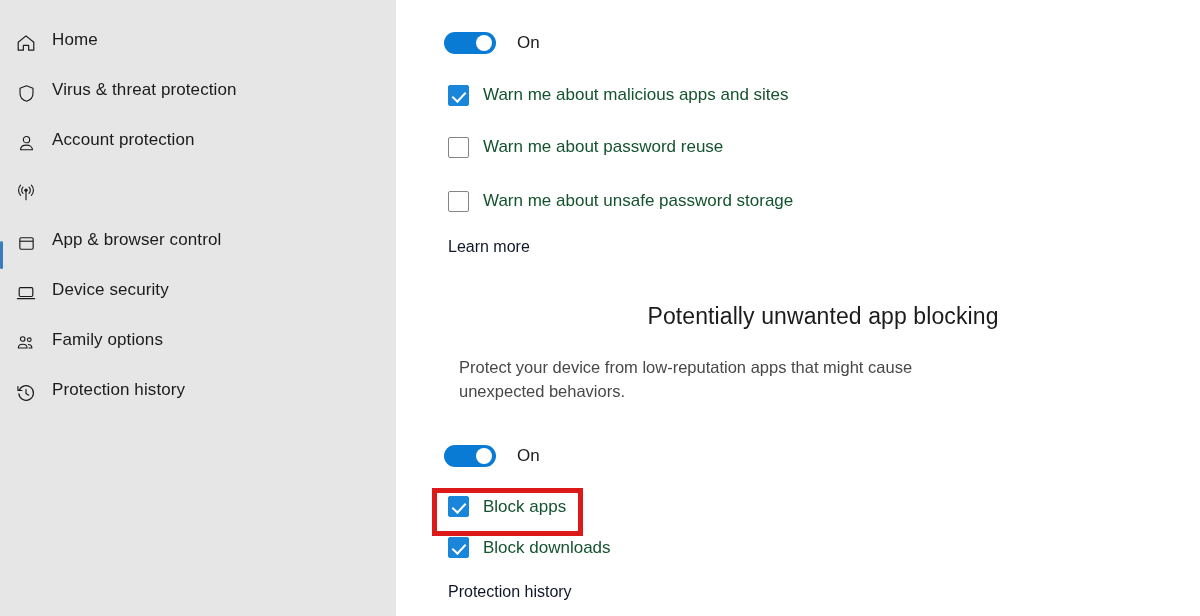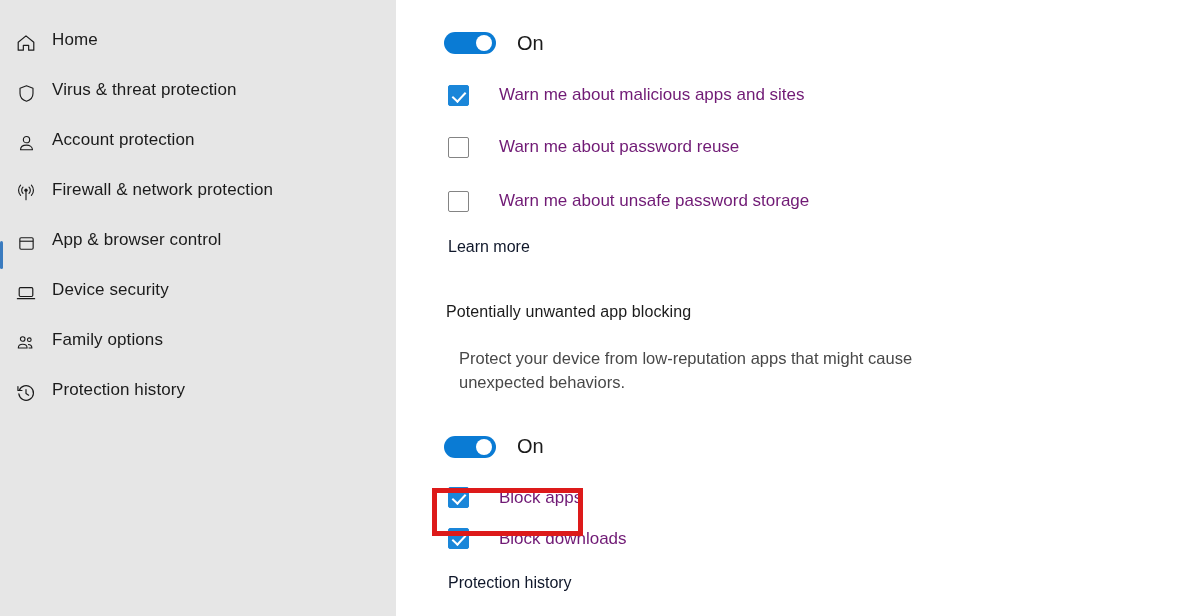--- a/index.html
+++ b/index.html
@@ -93,21 +93,21 @@
     position: absolute;
     top: 3px;
     right: 4px;
     width: 16px;
     height: 16px;
     border-radius: 50%;
     background: #ffffff;
   }
   .toggle-label {
     margin-left: 21px;
-    font-size: 20px;
+    font-size: 17px;
     color: #1b1b1b;
   }
 
   .row-check {
     display: flex;
     align-items: center;
     height: 32px;
     padding-left: 4px;
     position: relative;
   }
@@ -133,41 +133,42 @@
     position: absolute;
     left: 6px;
     top: 3px;
     width: 6px;
     height: 11px;
     border: solid #ffffff;
     border-width: 0 2px 2px 0;
     transform: rotate(43deg);
   }
   .check-label {
-    margin-left: 30px;
+    margin-left: 14px;
     font-size: 17px;
-    color: #701a75;
+    color: #14532d;
     white-space: nowrap;
   }
 
   .link {
     font-size: 16px;
     color: #0f172a;
     padding-left: 4px;
     cursor: pointer;
     display: inline-block;
   }
 
   .section-title {
-    font-size: 16px;
+    font-size: 23px;
     color: #1b1b1b;
     font-weight: 400;
     margin: 0;
     padding-left: 2px;
     letter-spacing: 0.1px;
+    text-align: center;
   }
   .section-desc {
     font-size: 16.5px;
     color: #484848;
     margin: 13px;
     padding-left: 2px;
     line-height: 1.45;
     max-width: 530px;
   }
 
@@ -220,21 +221,20 @@
     <div class="nav-item">
 
       <span class="nav-icon">
         <svg width="22" height="22" viewBox="0 0 24 24" fill="none" stroke="currentColor" stroke-width="1.25">
           <circle cx="12" cy="9" r="1.8" fill="currentColor" stroke="none"></circle>
           <path d="M8.7 5.6a4.8 4.8 0 0 0 0 6.8M15.3 5.6a4.8 4.8 0 0 1 0 6.8" stroke-linecap="round"></path>
           <path d="M6.1 3.4a8.2 8.2 0 0 0 0 11.2M17.9 3.4a8.2 8.2 0 0 1 0 11.2" stroke-linecap="round"></path>
           <path d="M12 11v8.4" stroke-linecap="round"></path>
         </svg>
       </span>
-      <span class="nav-label">Firewall &amp; network protection</span>
     </div>
 
     <div class="nav-item selected">
       <span class="sel-bar"></span>
       <span class="nav-icon">
         <svg width="21" height="21" viewBox="0 0 24 24" fill="none" stroke="currentColor" stroke-width="1.3">
           <rect x="4.4" y="5.4" width="15.2" height="13.2" rx="1.4"></rect>
           <path d="M4.4 9.4h15.2"></path>
         </svg>
       </span>

